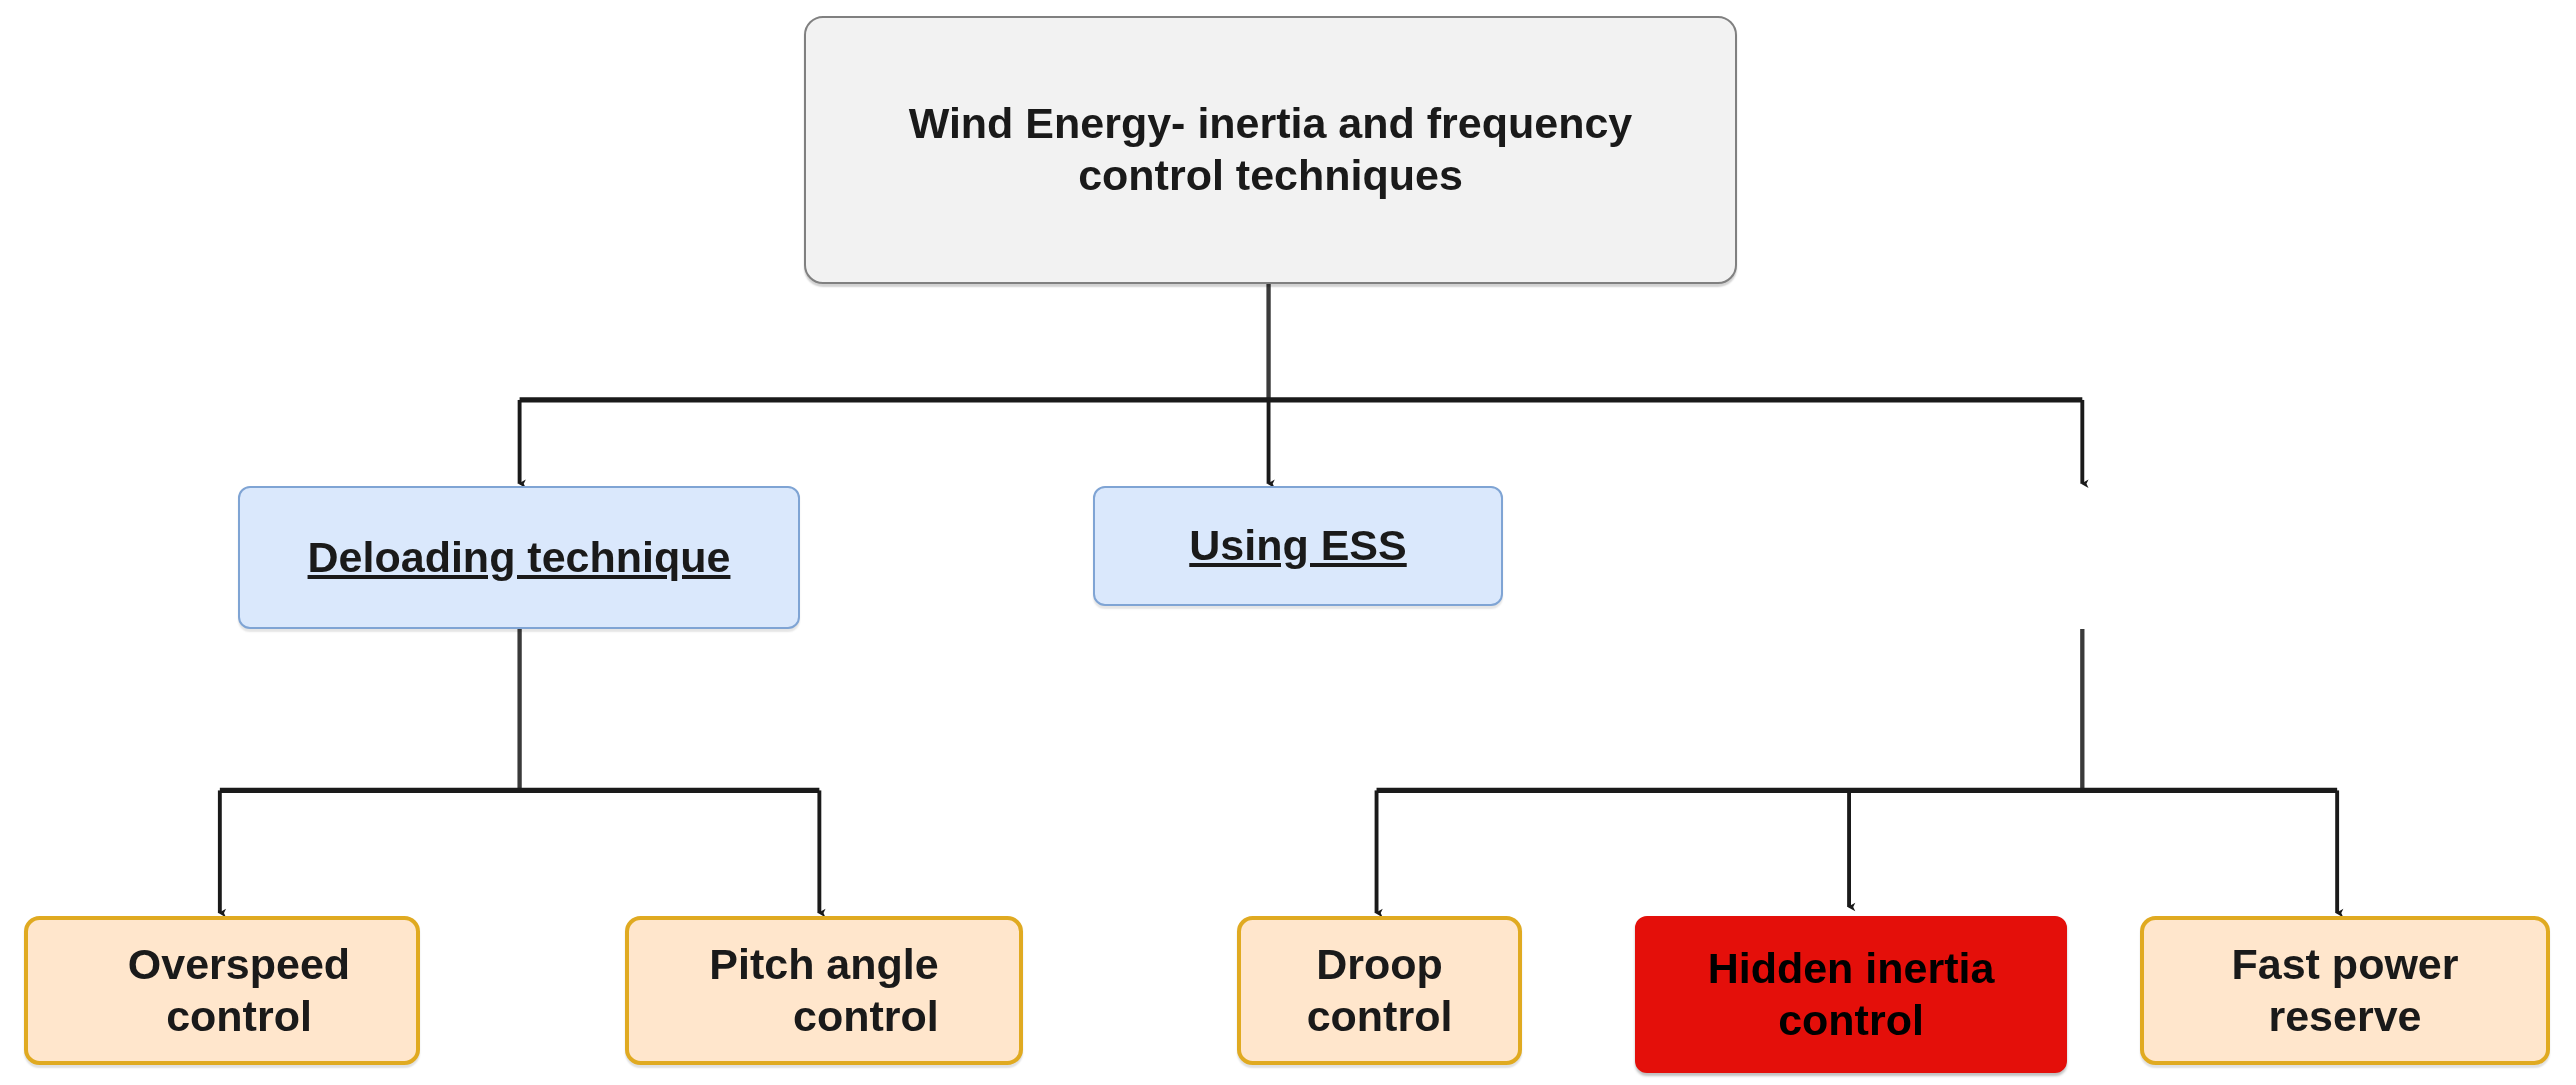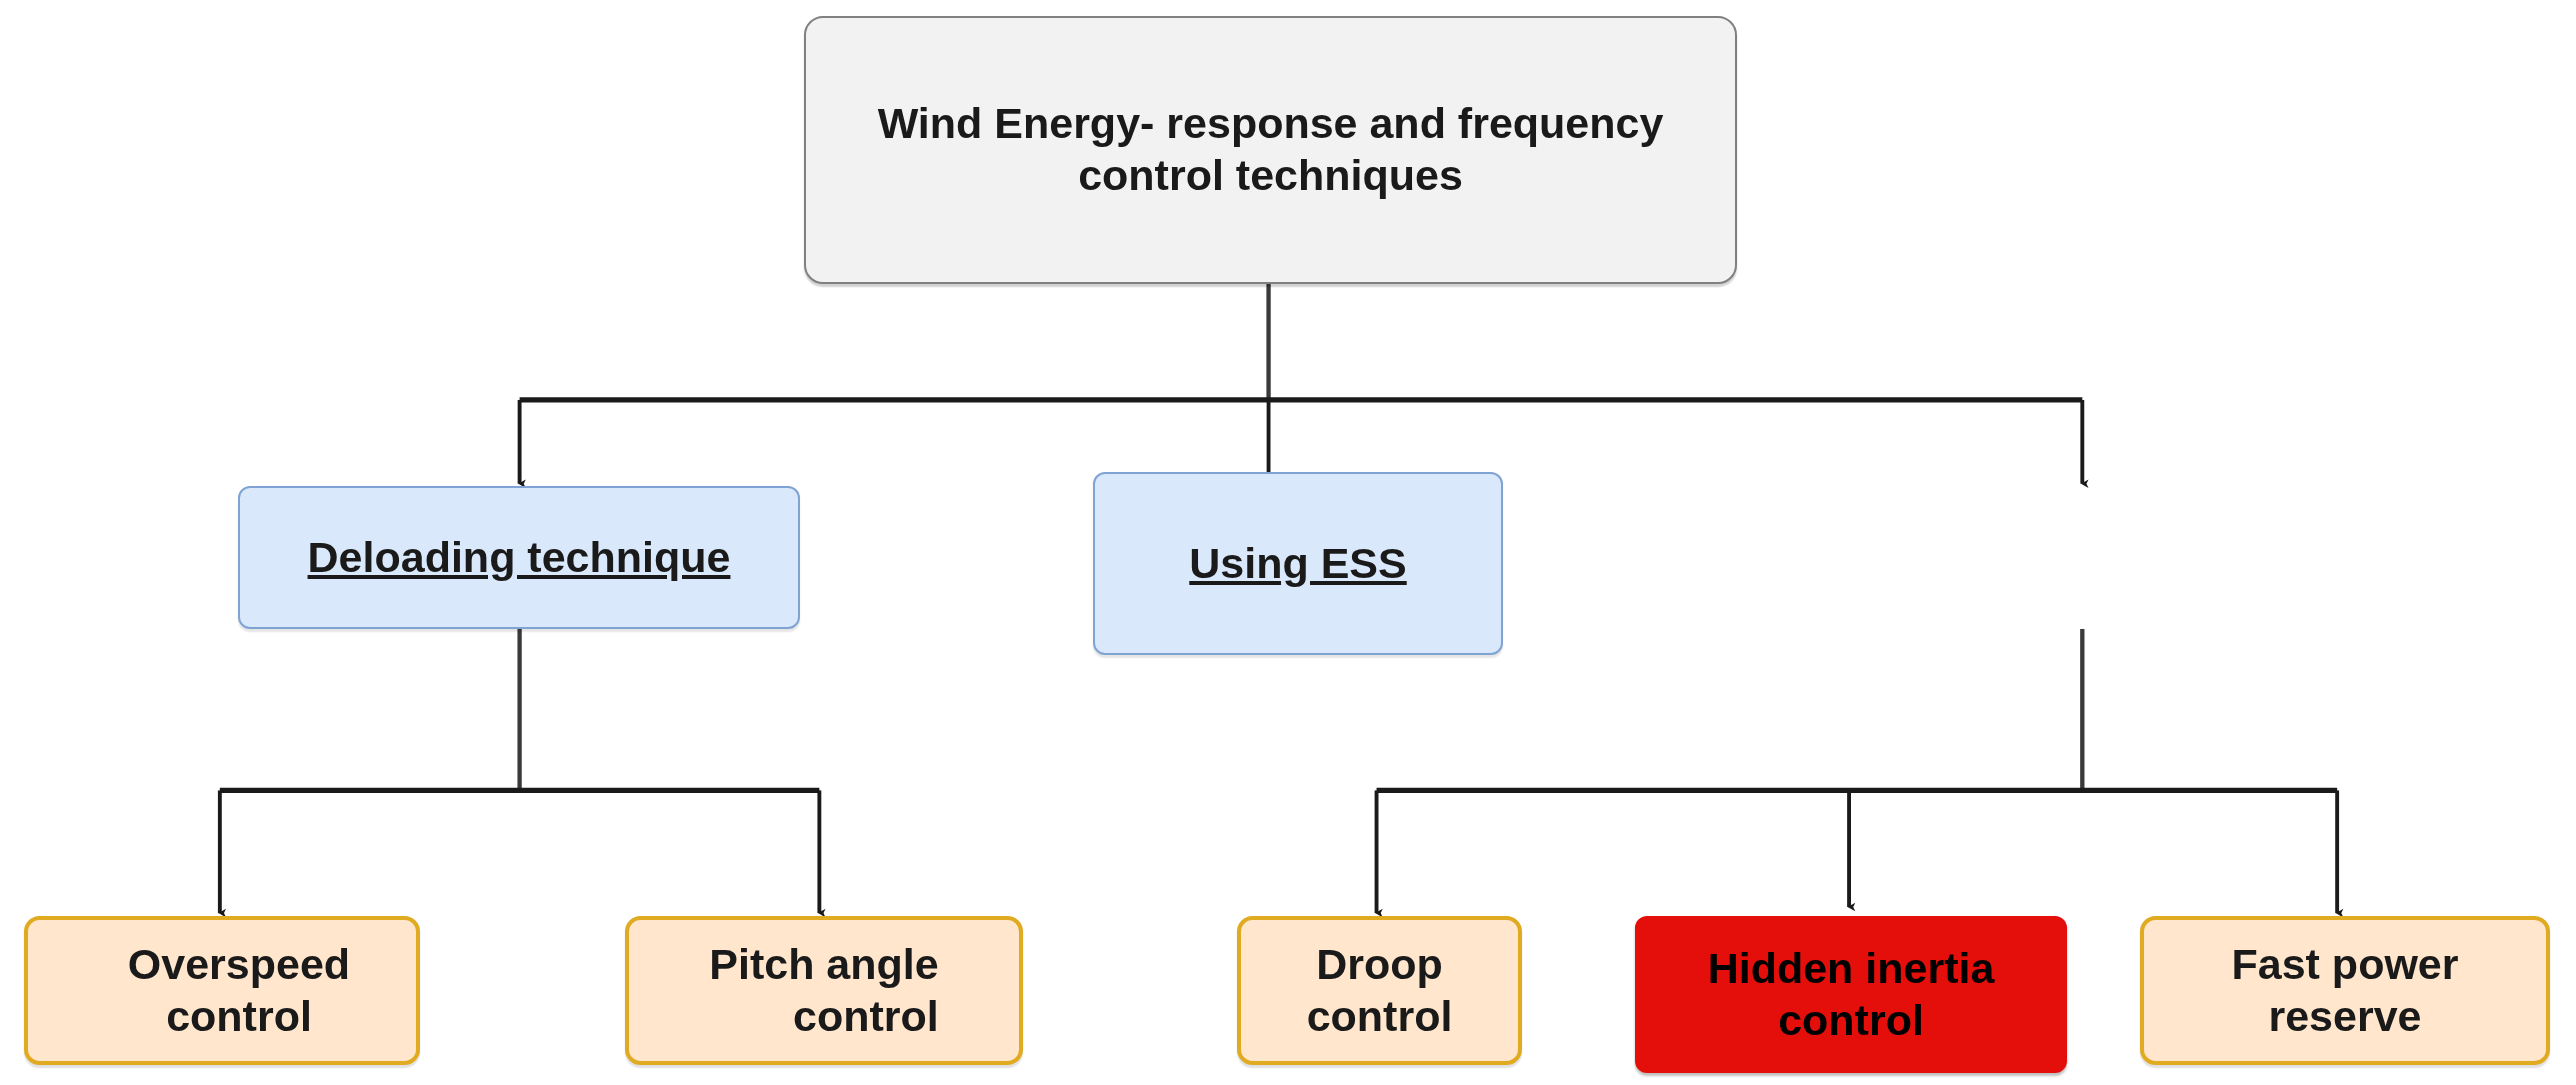--- a/index.html
+++ b/index.html
@@ -99,29 +99,29 @@
     <path d="M 948 915 L 948 1057" stroke="#1a1a1a" stroke-width="4.5" fill="none" marker-end="url(#arrowhead)"></path>
 
     <path d="M 2410 728 L 2410 915" stroke="#3a3a3a" stroke-width="5" fill="none"></path>
     <path d="M 1593 915 L 2705 915" stroke="#1a1a1a" stroke-width="6" fill="none"></path>
     <path d="M 1593 915 L 1593 1057" stroke="#1a1a1a" stroke-width="4.5" fill="none" marker-end="url(#arrowhead)"></path>
     <path d="M 2140 915 L 2140 1050" stroke="#1a1a1a" stroke-width="4.5" fill="none" marker-end="url(#arrowhead)"></path>
     <path d="M 2705 915 L 2705 1057" stroke="#1a1a1a" stroke-width="4.5" fill="none" marker-end="url(#arrowhead)"></path>
   </svg>
 
   <div class="node node-root" style="left:804px; top:15.6px; width:933px; height:268px;">
-    <span class="node-label">Wind Energy- response and frequency
+    <span class="node-label">Wind Energy- inertia and frequency
 control techniques</span>
   </div>
 
   <div class="node node-level2" style="left:238px; top:486px; width:562px; height:143px;">
     <span class="node-label">Deloading technique</span>
   </div>
 
-  <div class="node node-level2" style="left:1093px; top:472px; width:410px; height:183px;">
+  <div class="node node-level2" style="left:1093px; top:486px; width:410px; height:120px;">
     <span class="node-label">Using ESS</span>
   </div>
 
 
   <div class="node node-leaf" style="left:24px; top:916px; width:396px; height:149px;padding-left:34px;">
     <span class="node-label">Overspeed
 control</span>
   </div>
 
   <div class="node node-leaf" style="left:625px; top:916px; width:398px; height:149px;text-align:right;">

